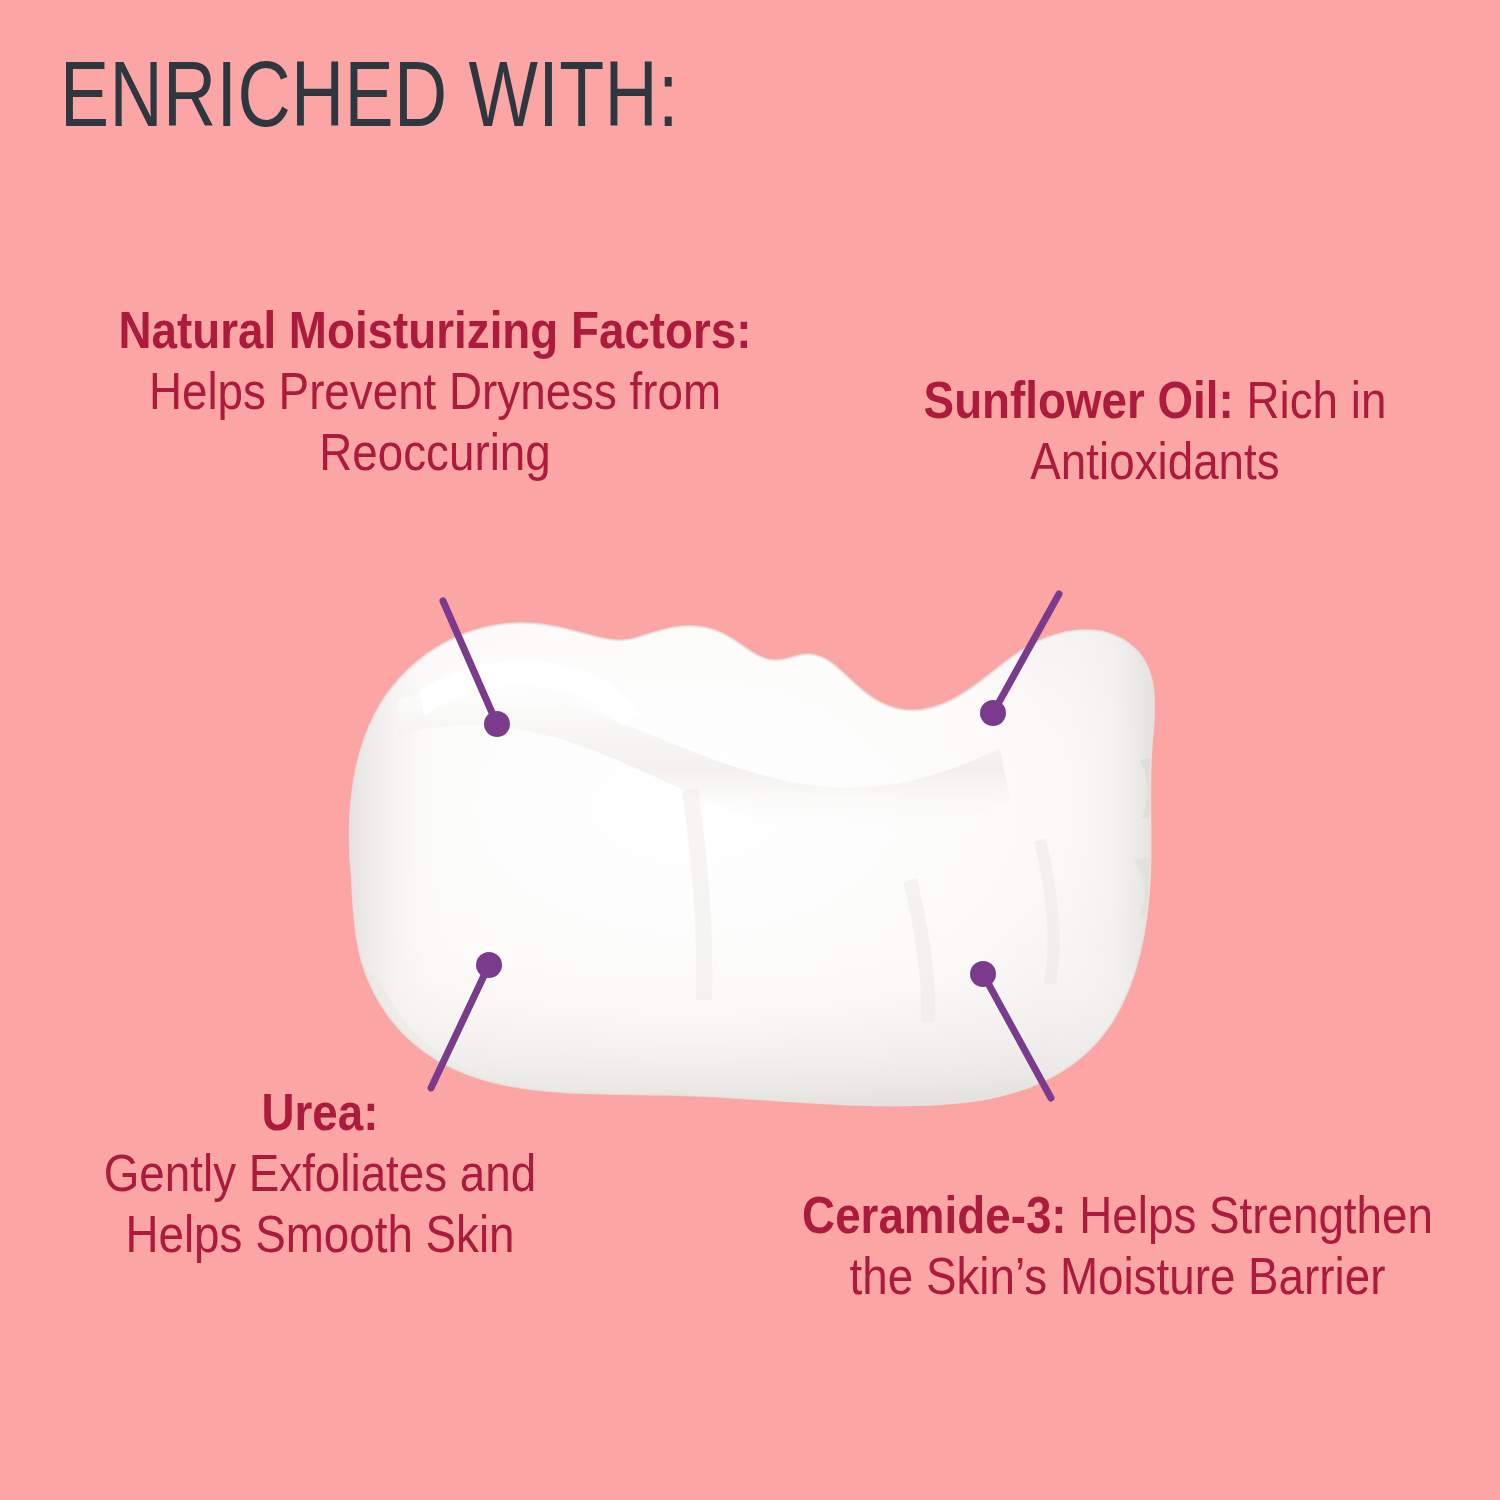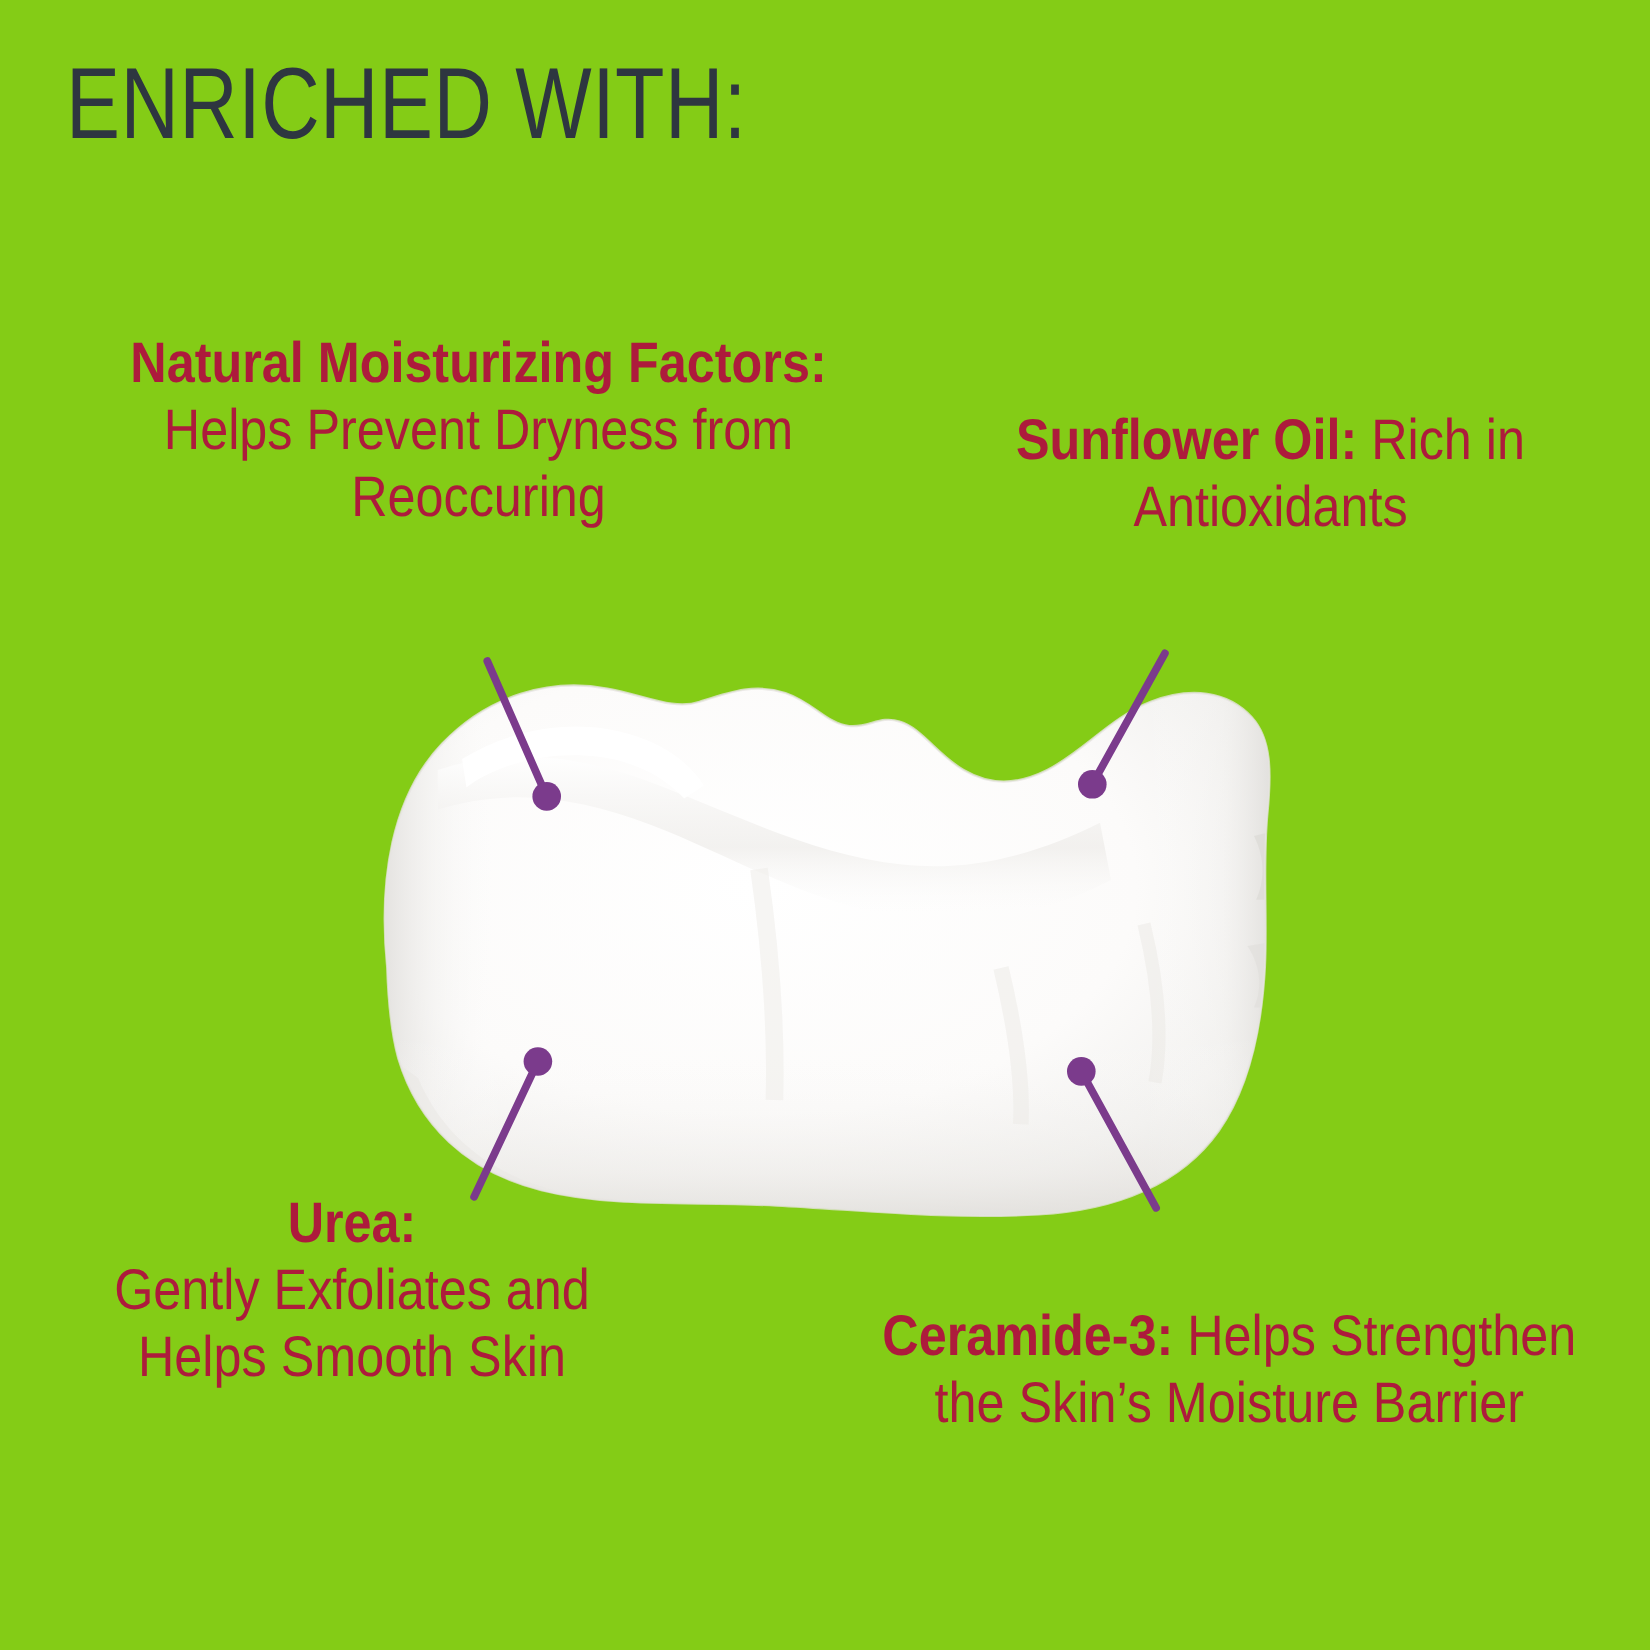--- a/index.html
+++ b/index.html
@@ -4,21 +4,21 @@
 <style>
   html, body {
     margin: 0;
     padding: 0;
     background: #ffffff;
   }
   #canvas {
     position: relative;
     width: 1500px;
     height: 1500px;
-    background: #84cc16;
+    background: #fca5a5;
     overflow: hidden;
     font-family: "Liberation Sans", sans-serif;
   }
 
   
   #headline {
     position: absolute;
     left: 60px;
     top: 48px;
     font-size: 92px;

